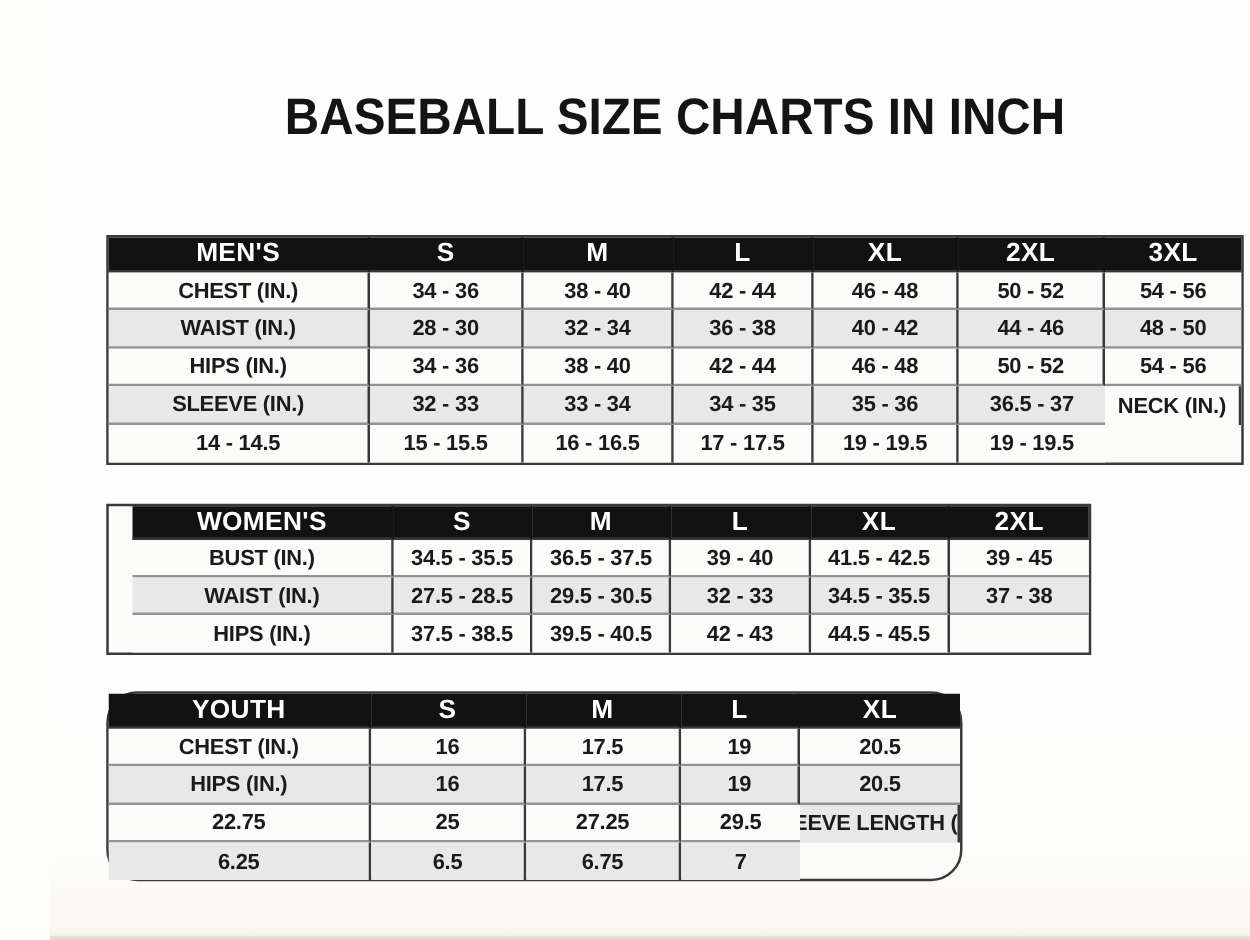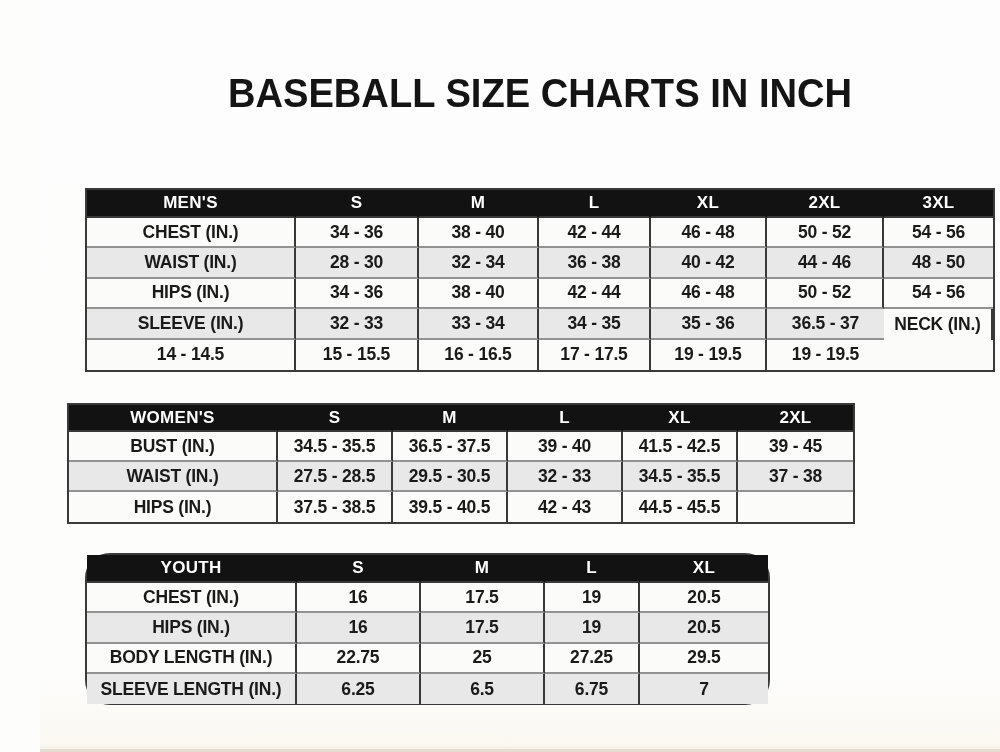--- a/index.html
+++ b/index.html
@@ -34,24 +34,25 @@
     box-sizing: border-box;
     background: #fbfbfa;
   }
   .table-mens {
     left: 45px; top: 188px; width: 910px; height: 184px;
     grid-template-columns: 209px 123px 120px 112px 116px 117px 1fr;
     grid-template-rows: 28px;
     grid-auto-rows: 30.4px;
   }
   .table-womens {
-    left: 27px; top: 403px; width: 788px; height: 121px;
+    left: 45px; top: 403px; width: 788px; height: 121px;
     grid-template-columns: 209px repeat(5, 1fr);
     grid-template-rows: 27px;
     grid-auto-rows: 30px;
+    padding-left: 19px;
   }
   .table-youth {
     left: 45px; top: 553px; width: 685px; height: 152px;
     grid-template-columns: 210px 124px 124px 95px 1fr;
     grid-template-rows: 28px;
     grid-auto-rows: 30.3px;
     border-radius: 25px;
   }
   .cell {
     display: flex;
@@ -64,21 +65,21 @@
     font-size: 17.5px;
     color: #1a1a1a;
     background: #fbfbfa;
     white-space: nowrap;
     overflow: hidden;
     letter-spacing: -0.2px;
   }
   .cell.th {
     background: #121212;
     color: #ffffff;
-    font-size: 17px;
+    font-size: 21px;
     letter-spacing: 0.3px;
     border-right-color: #121212;
     border-bottom: 2px solid #383838;
   }
   .cell.alt { background: #e8e8e8; }
   .cell.last-col { border-right: none; }
   .cell.last-row { border-bottom: none; }
   .scan-edge {
     position: absolute;
     left: 0; bottom: 0;
@@ -172,21 +173,20 @@
       <div class="cell">CHEST (IN.)</div>
       <div class="cell">16</div>
       <div class="cell">17.5</div>
       <div class="cell">19</div>
       <div class="cell last-col">20.5</div>
       <div class="cell alt">HIPS (IN.)</div>
       <div class="cell alt">16</div>
       <div class="cell alt">17.5</div>
       <div class="cell alt">19</div>
       <div class="cell alt last-col">20.5</div>
-      <div class="cell">BODY LENGTH (IN.)</div>
       <div class="cell">22.75</div>
       <div class="cell">25</div>
       <div class="cell">27.25</div>
       <div class="cell last-col">29.5</div>
       <div class="cell alt last-row">SLEEVE LENGTH (IN.)</div>
       <div class="cell alt last-row">6.25</div>
       <div class="cell alt last-row">6.5</div>
       <div class="cell alt last-row">6.75</div>
       <div class="cell alt last-row last-col">7</div>
     </div>

